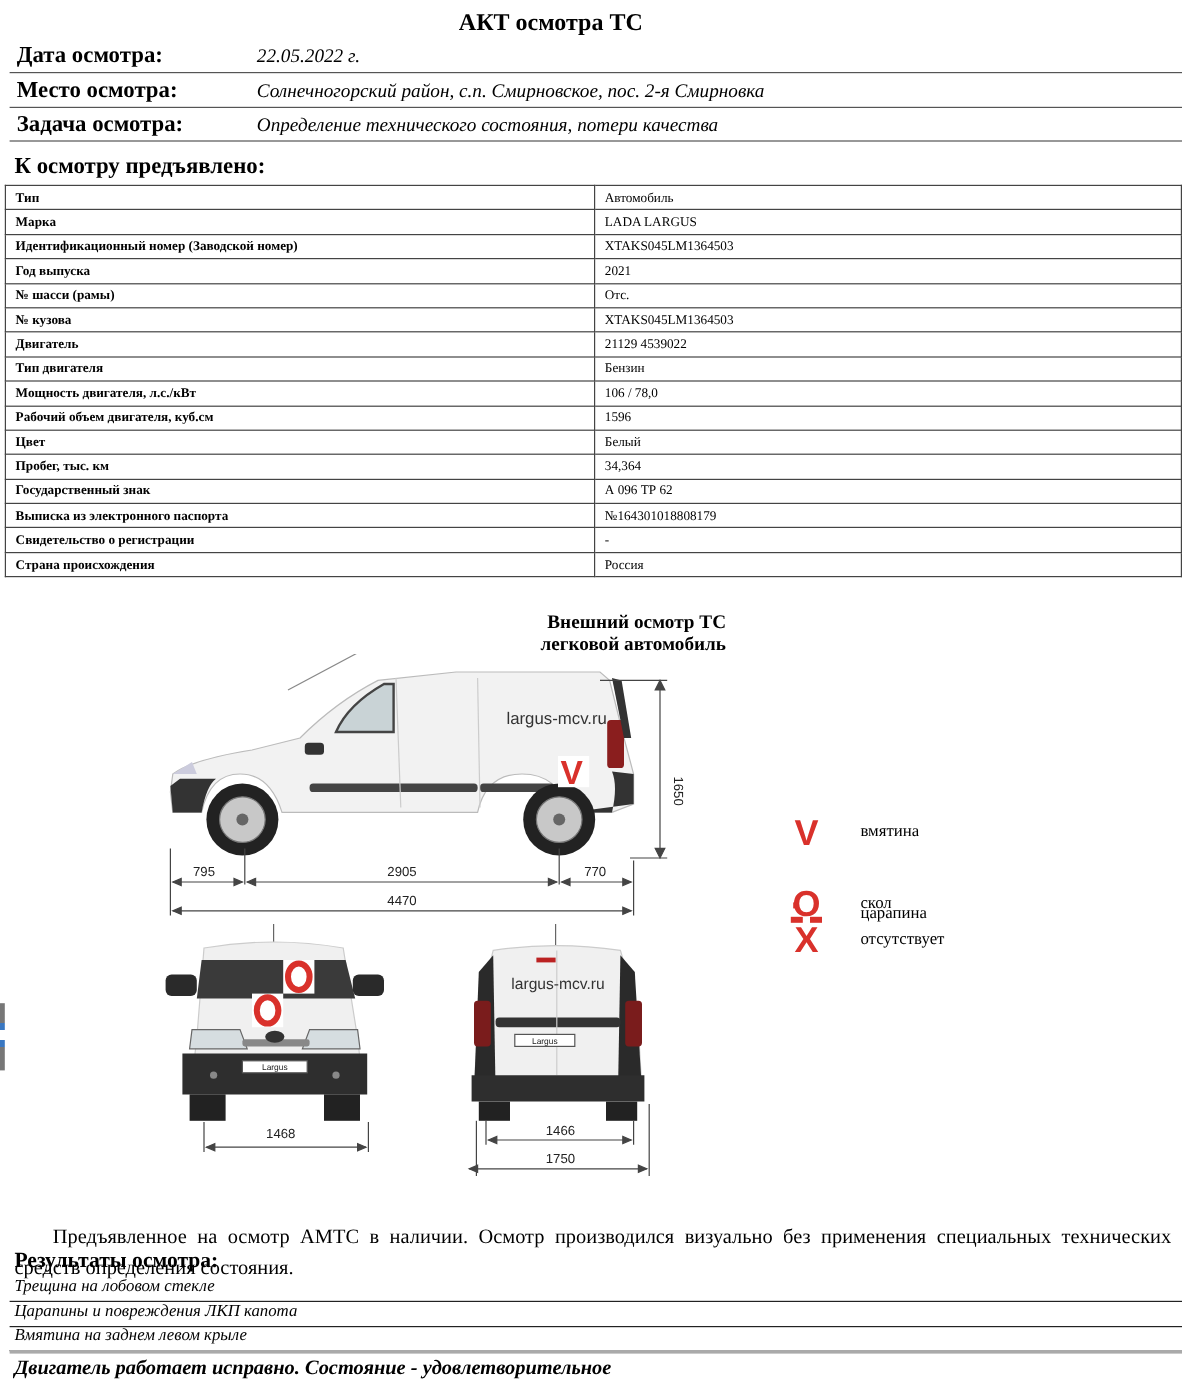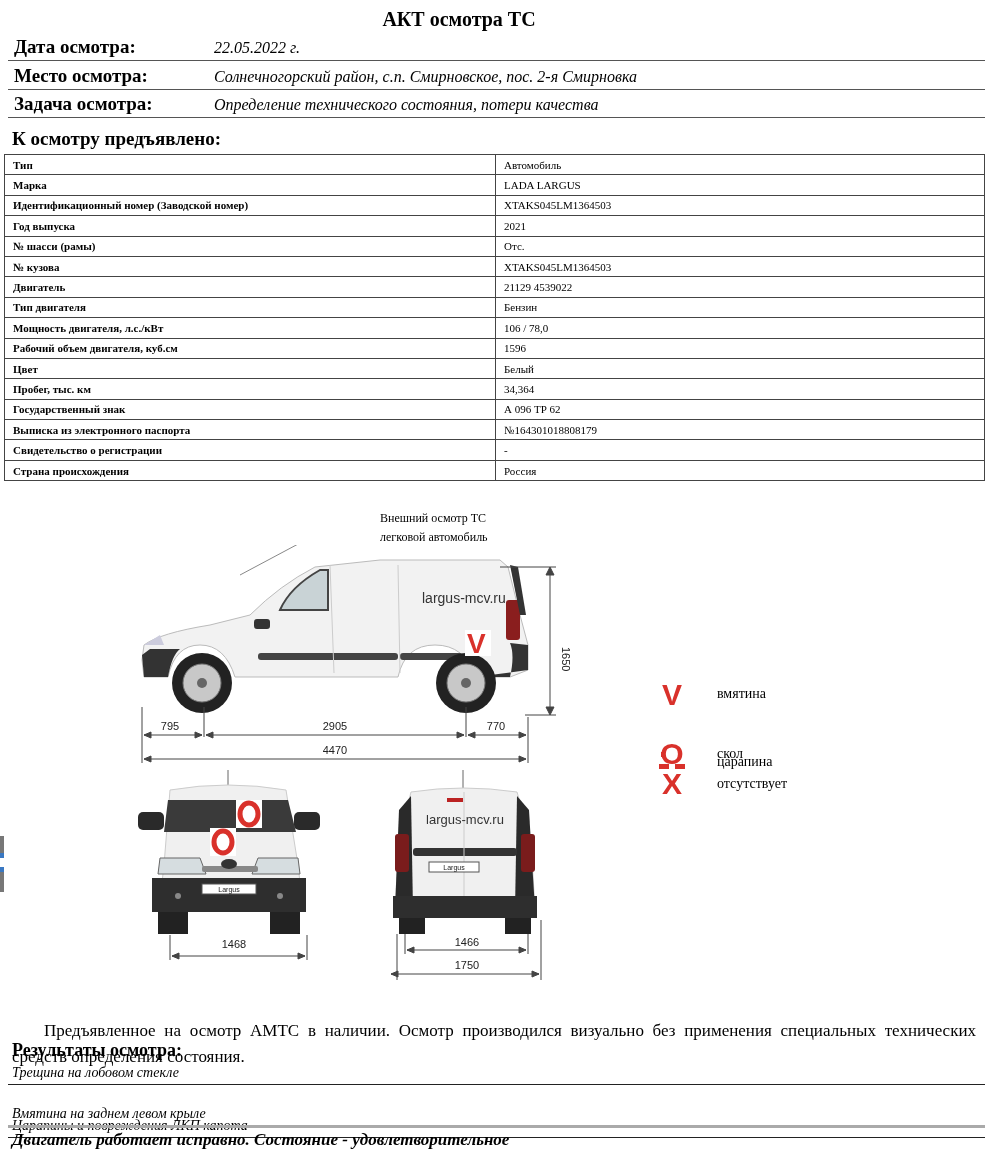--- a/index.html
+++ b/index.html
@@ -8,21 +8,21 @@
   .abs { position: absolute; }
   .title { left: 0; width: 918px; top: 8px; text-align: center; font-weight: bold; font-size: 20px; }
   .hdr-row { left: 8px; width: 977px; height: 28px; border-bottom: 1.5px solid #555; }
   .hdr-label { position: absolute; left: 6px; bottom: 2px; font-size: 19px; font-weight: bold; margin-top: 28px; }
   .hdr-value { position: absolute; left: 206px; bottom: 3px; font-size: 16px; font-style: italic; }
   .section-title { left: 12px; top: 128px; font-weight: bold; font-size: 19px; }
   table.spec { position: absolute; left: 4px; top: 154px; width: 981px; border-collapse: collapse; }
   table.spec td { border: 1px solid #444; border-left: 1.5px solid #444; height: 19.4px; padding: 0 0 0 8px; font-size: 11px; line-height: 18px; }
   table.spec td.lbl { font-weight: bold; width: 482px; }
   table.spec td.val { font-weight: normal; }
-  .diag-title { left: 380px; top: 509px; width: 225px; text-align: left; font-weight: normal; font-size: 12px; line-height: 19px; }
+  .diag-title { left: 380px; top: 509px; width: 225px; text-align: right; font-weight: bold; font-size: 16px; line-height: 19px; }
   .legend-row { position: absolute; left: 655px; height: 30px; width: 200px; }
   .legend-sym { position: absolute; left: 0; width: 34px; text-align: center; color: #d9312b; font-family: "Liberation Sans", "DejaVu Sans", sans-serif; font-weight: bold; }
   .legend-text { position: absolute; left: 62px; top: 6px; font-size: 14px; }
   .para { left: 12px; width: 964px; top: 990px; font-size: 17px; line-height: 26px; text-align: justify; text-indent: 32px; font-family: Liberation Serif, serif; margin-top: 28px; }
   .res-title { left: 12px; top: 1040px; font-weight: bold; font-size: 18px; }
   .res-row { left: 8px; width: 977px; height: 20px; border-bottom: 1.5px solid #222; font-style: italic; font-size: 14px; }
   .res-row span { position: absolute; left: 4px; top: 1px; }
   .final { left: 8px; width: 977px; top: 1125px; height: 24px; border-top: 3px solid #aaa; border-bottom: 1.5px solid #888; font-weight: bold; font-style: italic; font-size: 17px; }
   .final span { position: absolute; left: 4px; top: 2px; }
   svg text { font-family: "Liberation Sans", "DejaVu Sans", sans-serif; }
@@ -280,21 +280,21 @@
 </div>
 
 <div class="abs edge-art"></div>
 
 <div class="abs para">Предъявленное на осмотр АМТС в наличии. Осмотр производился визуально без применения специальных технических средств определения состояния.</div>
 
 <div class="abs res-title">Результаты осмотра:</div>
 <div class="abs res-row" style="top:1064px;">
     <span>Трещина на лобовом стекле</span>
   </div>
-<div class="abs res-row" style="top:1085px;margin-top:32px;">
+<div class="abs res-row" style="top:1085px;">
     <span>Царапины и повреждения ЛКП капота</span>
   </div>
 <div class="abs res-row" style="top:1105px;">
     <span>Вмятина на заднем левом крыле</span>
   </div>
 <div class="abs final">
     <span>Двигатель работает исправно. Состояние - удовлетворительное</span>
   </div>
 
 </body></html>

